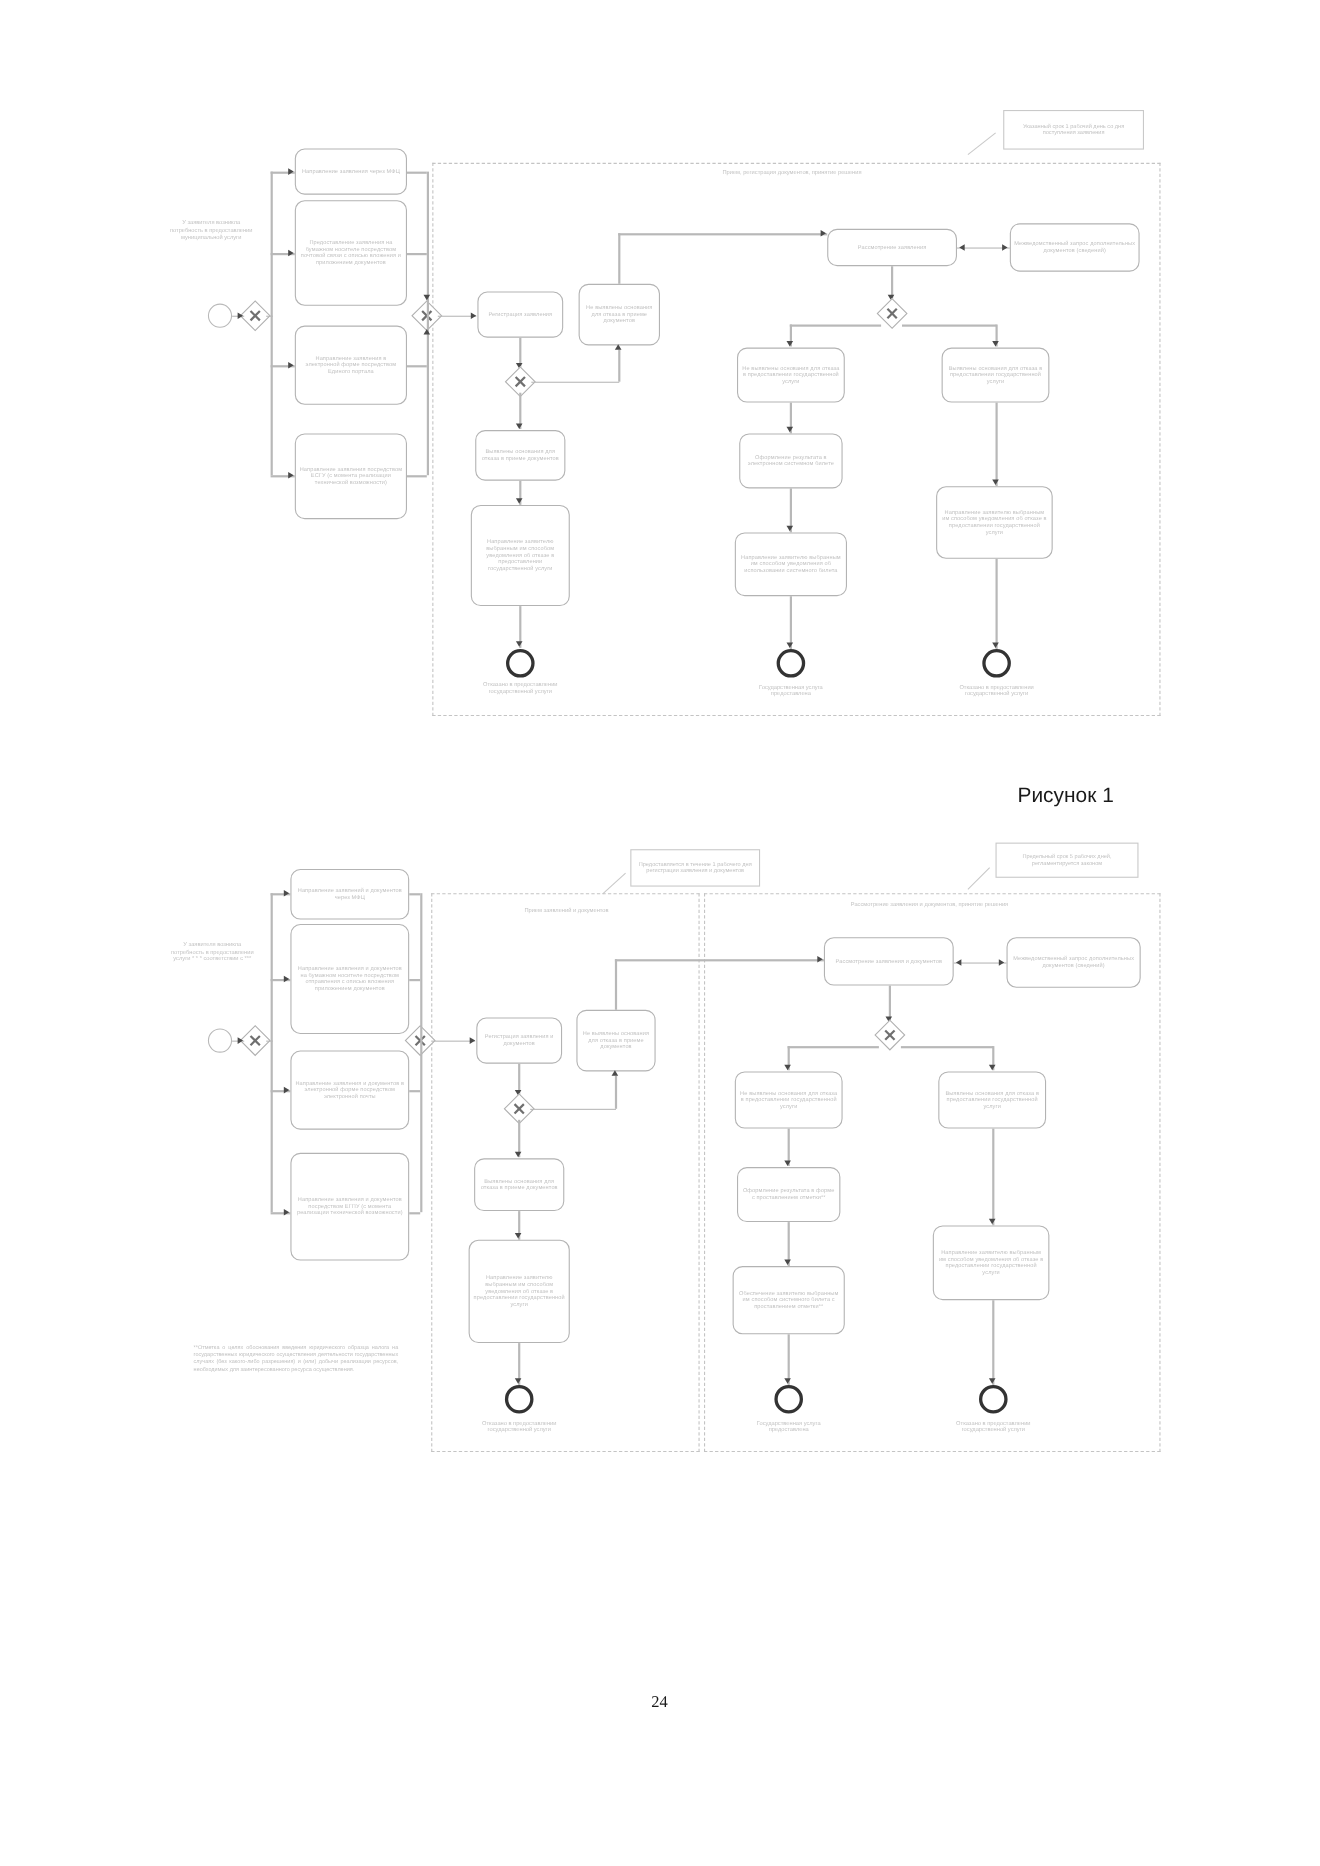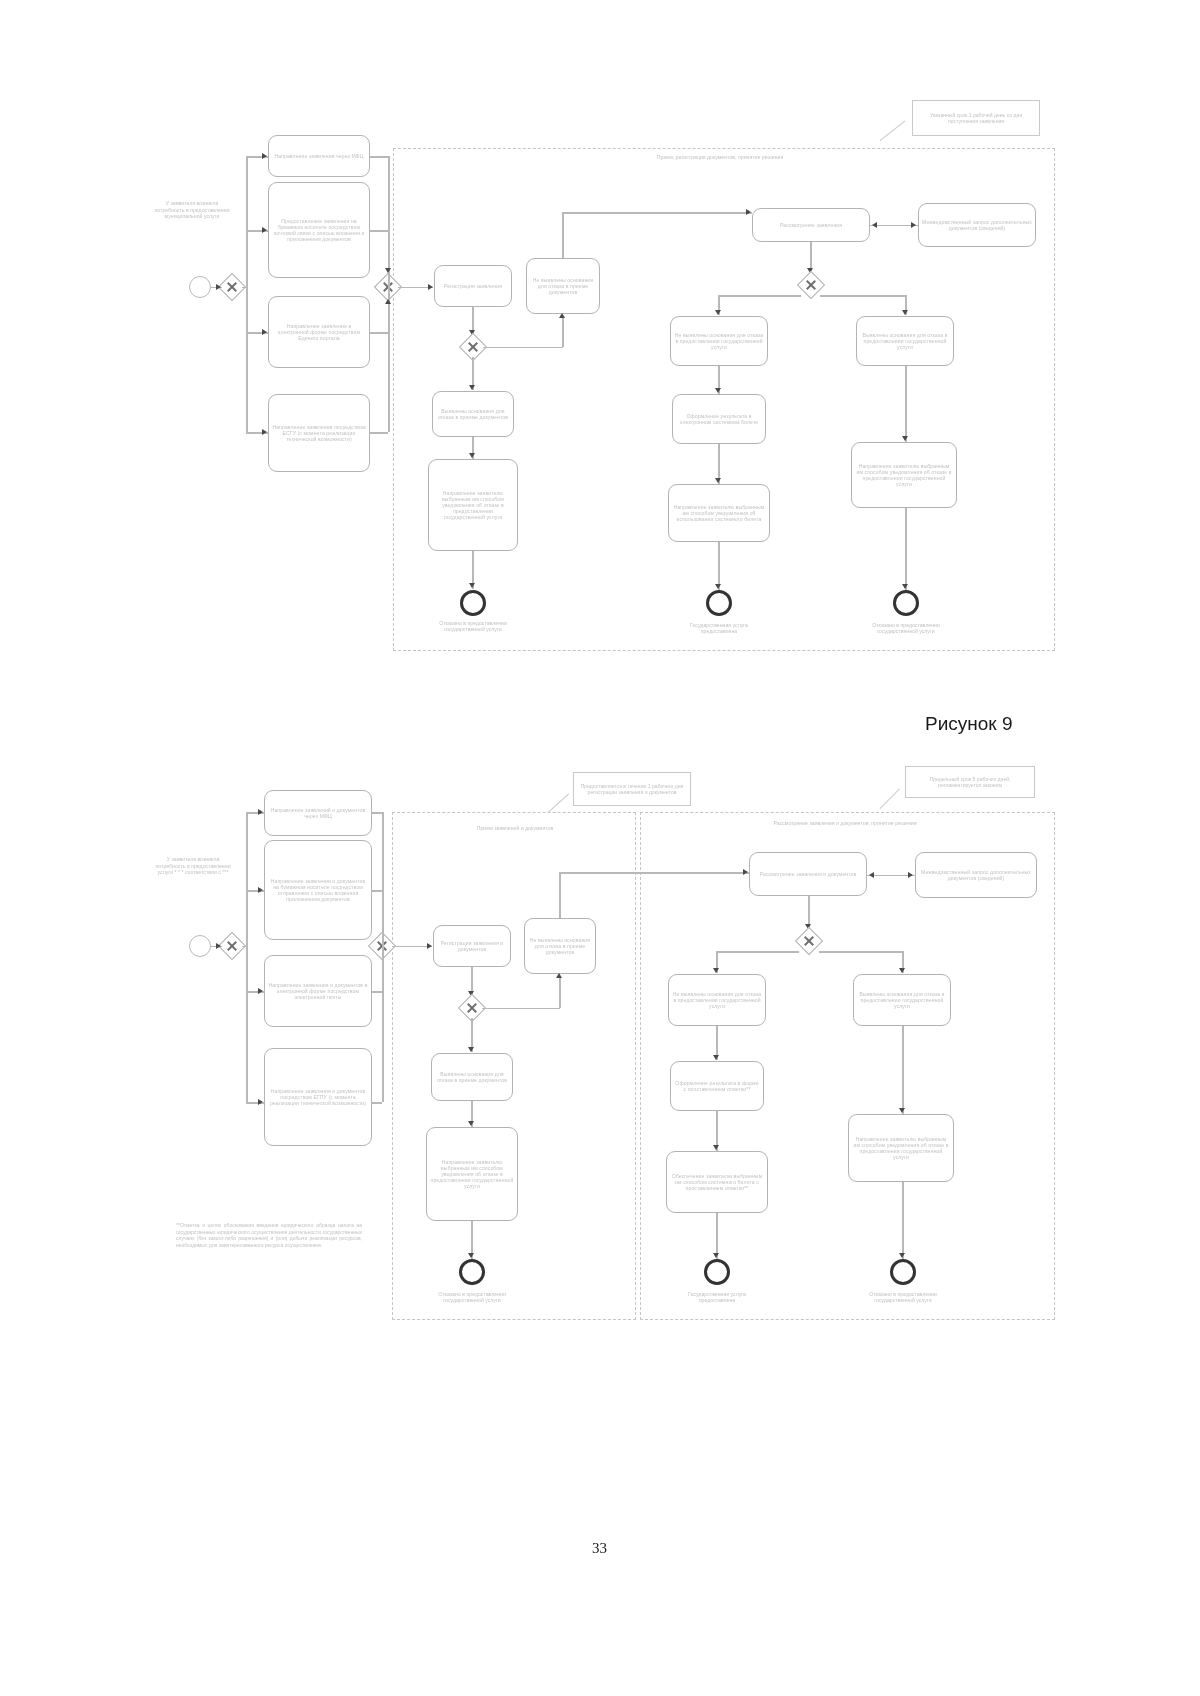--- a/index.html
+++ b/index.html
@@ -238,21 +238,21 @@
     </div>
     <div class="ln lnv" style="left:905px;top:508px;height:82px;"></div>
     <div class="arw arw-d" style="left:902px;top:584px;"></div>
     <div class="ev-end" style="left:893px;top:590px;"></div>
     <div class="endlabel" style="left:862px;top:622px;width:88px;">
       <span>Отказано в предоставлении государственной услуги</span>
     </div>
   </div>
 
   <div class="figcaption" style="left:925px;top:713px;">
-    <span>Рисунок 9</span>
+    <span>Рисунок 1</span>
   </div>
 
   <div>
 
     <div class="callout" style="left:573px;top:772px;width:118px;height:34px;">
       <span>Предоставляется в течение 1 рабочего дня регистрации заявления и документов</span>
     </div>
     <div class="callout-leader" style="left:548px;top:812px;width:28px;transform:rotate(-42deg);"></div>
 
     <div class="callout" style="left:905px;top:766px;width:130px;height:32px;">
@@ -408,16 +408,16 @@
     <div class="endlabel" style="left:858px;top:1291px;width:90px;">
       <span>Отказано в предоставлении государственной услуги</span>
     </div>
 
     <div class="footnote" style="left:176px;top:1222px;width:186px;">
       <span>**Отметка о целях обоснования введения юридического образца налога на государственных юридического осуществления деятельности государственных случаях (без какого-либо разрешения) и (или) добычи реализации ресурсов, необходимых для заинтересованного ресурса осуществления.</span>
     </div>
   </div>
 
   <div class="pagenum" style="left:592px;top:1540px;">
-    <span>33</span>
+    <span>24</span>
   </div>
 
 </div>
 
 </body></html>

